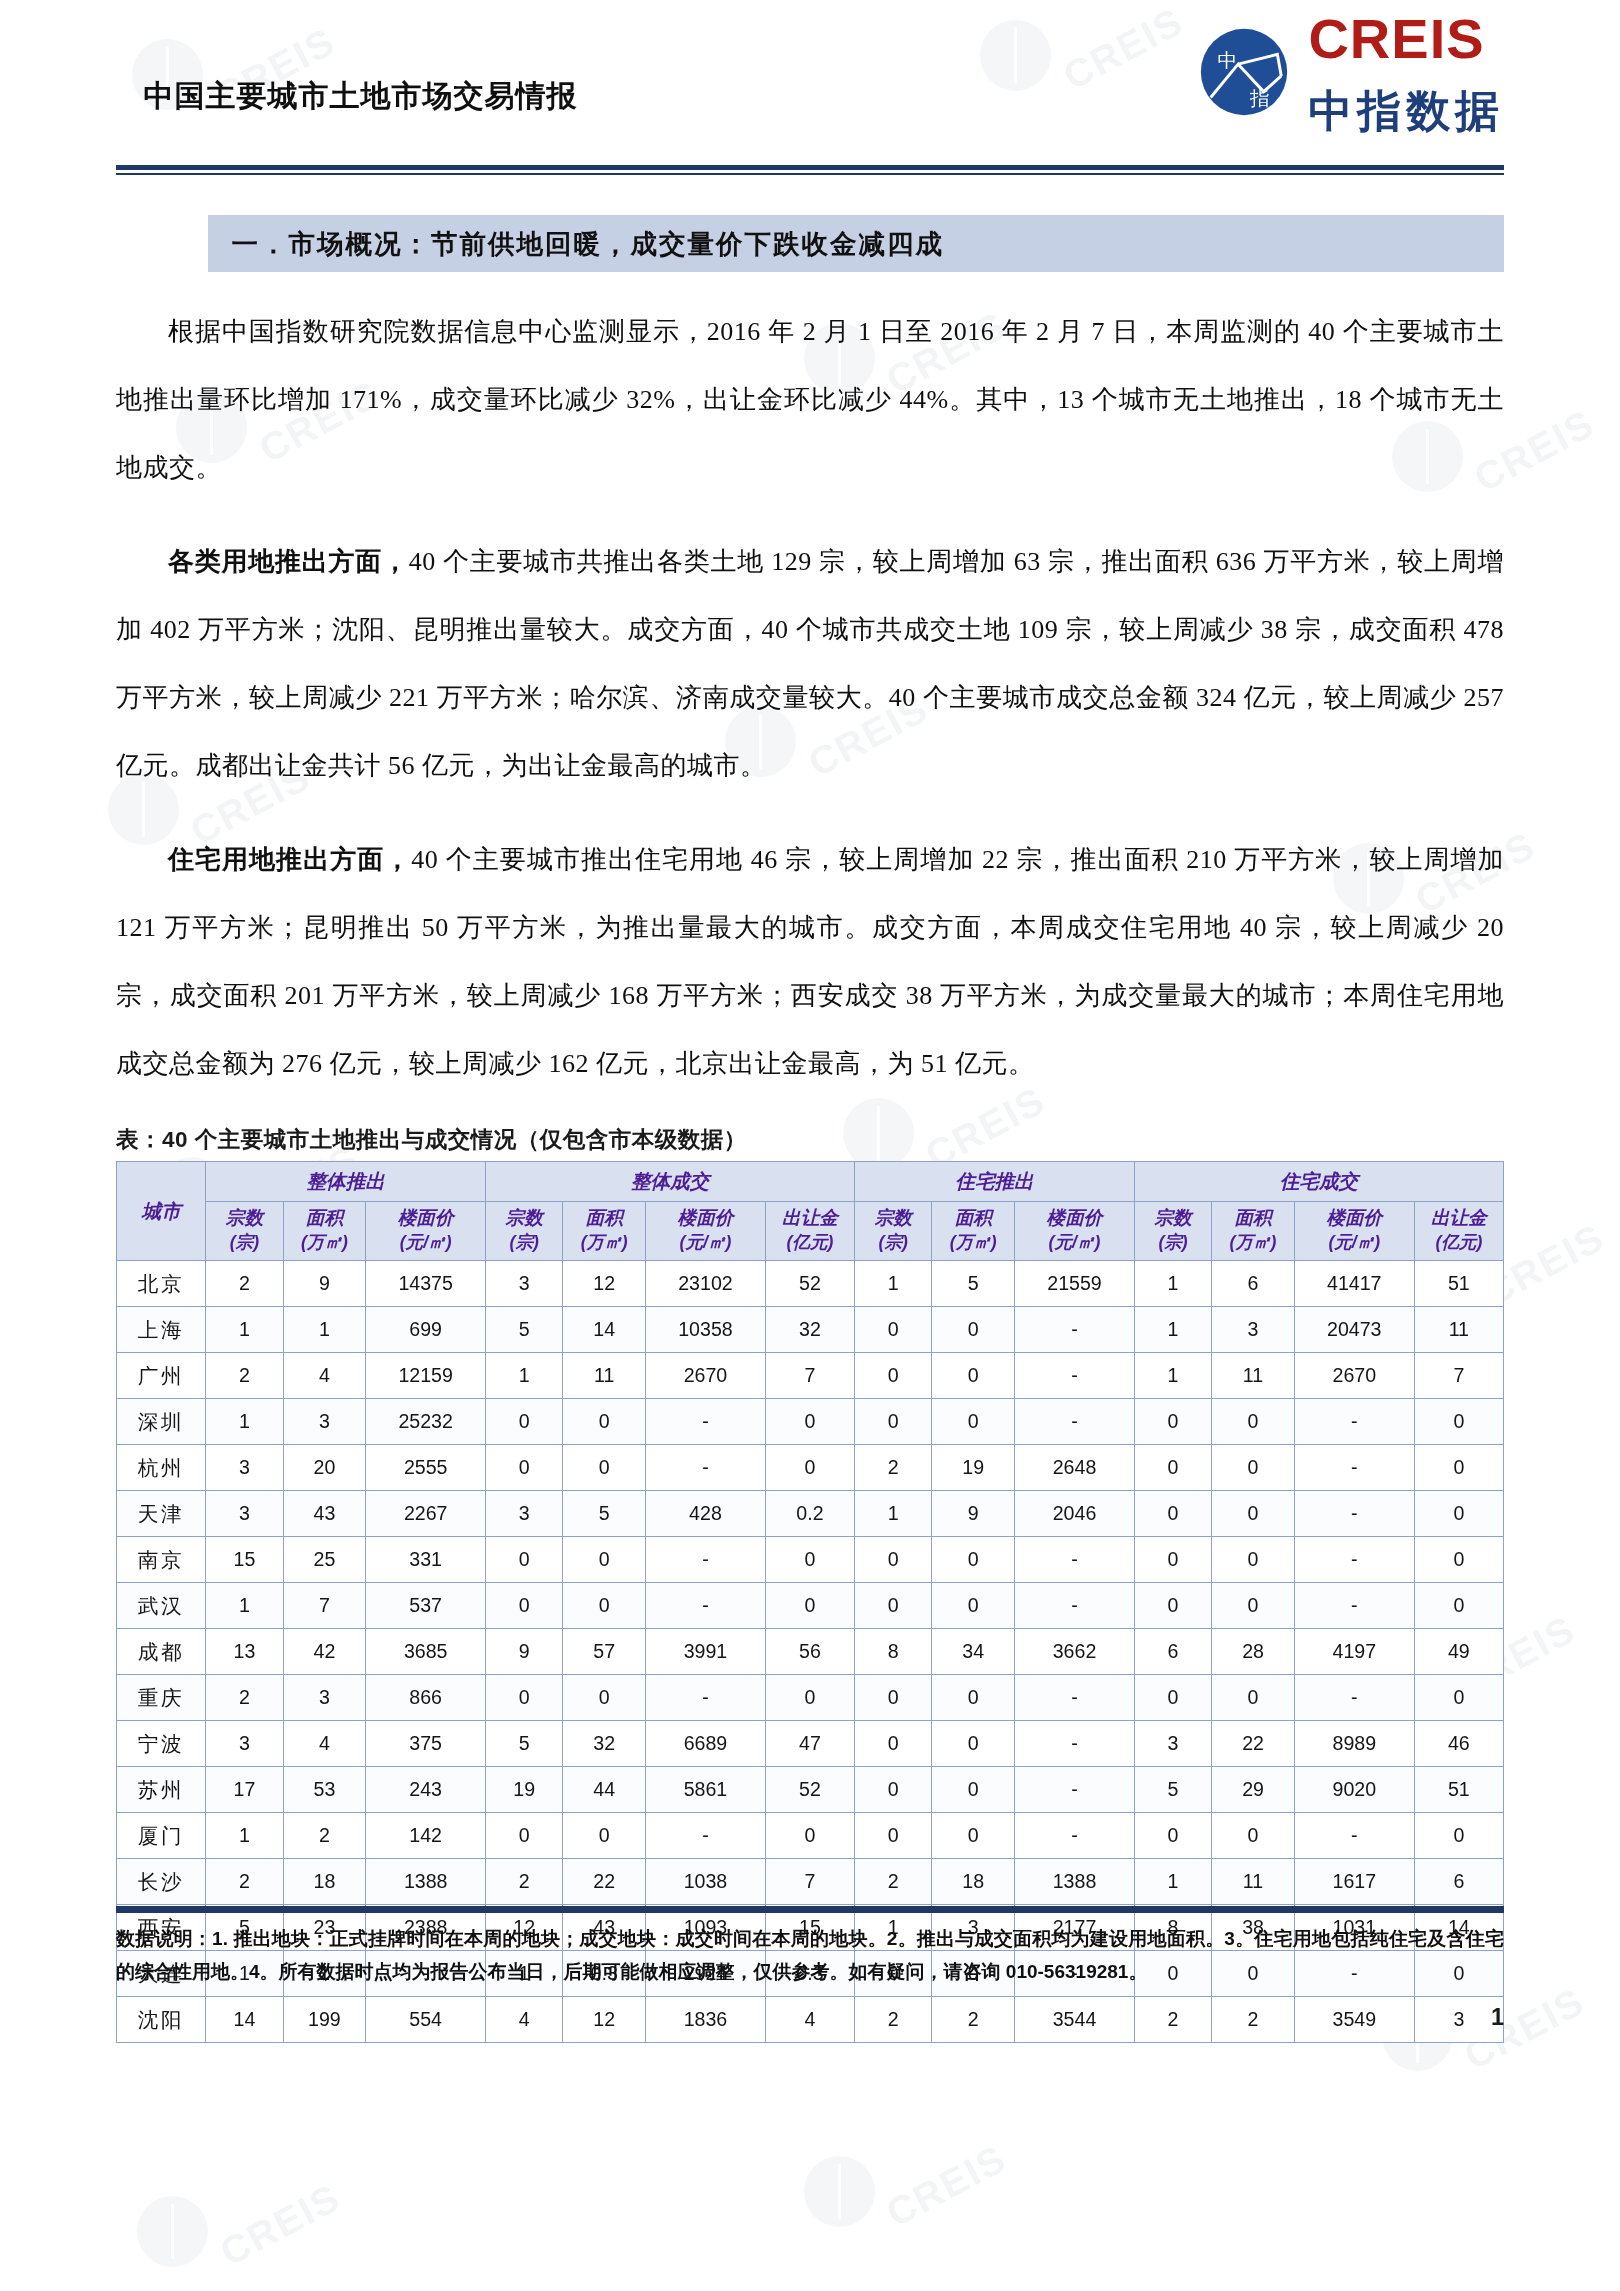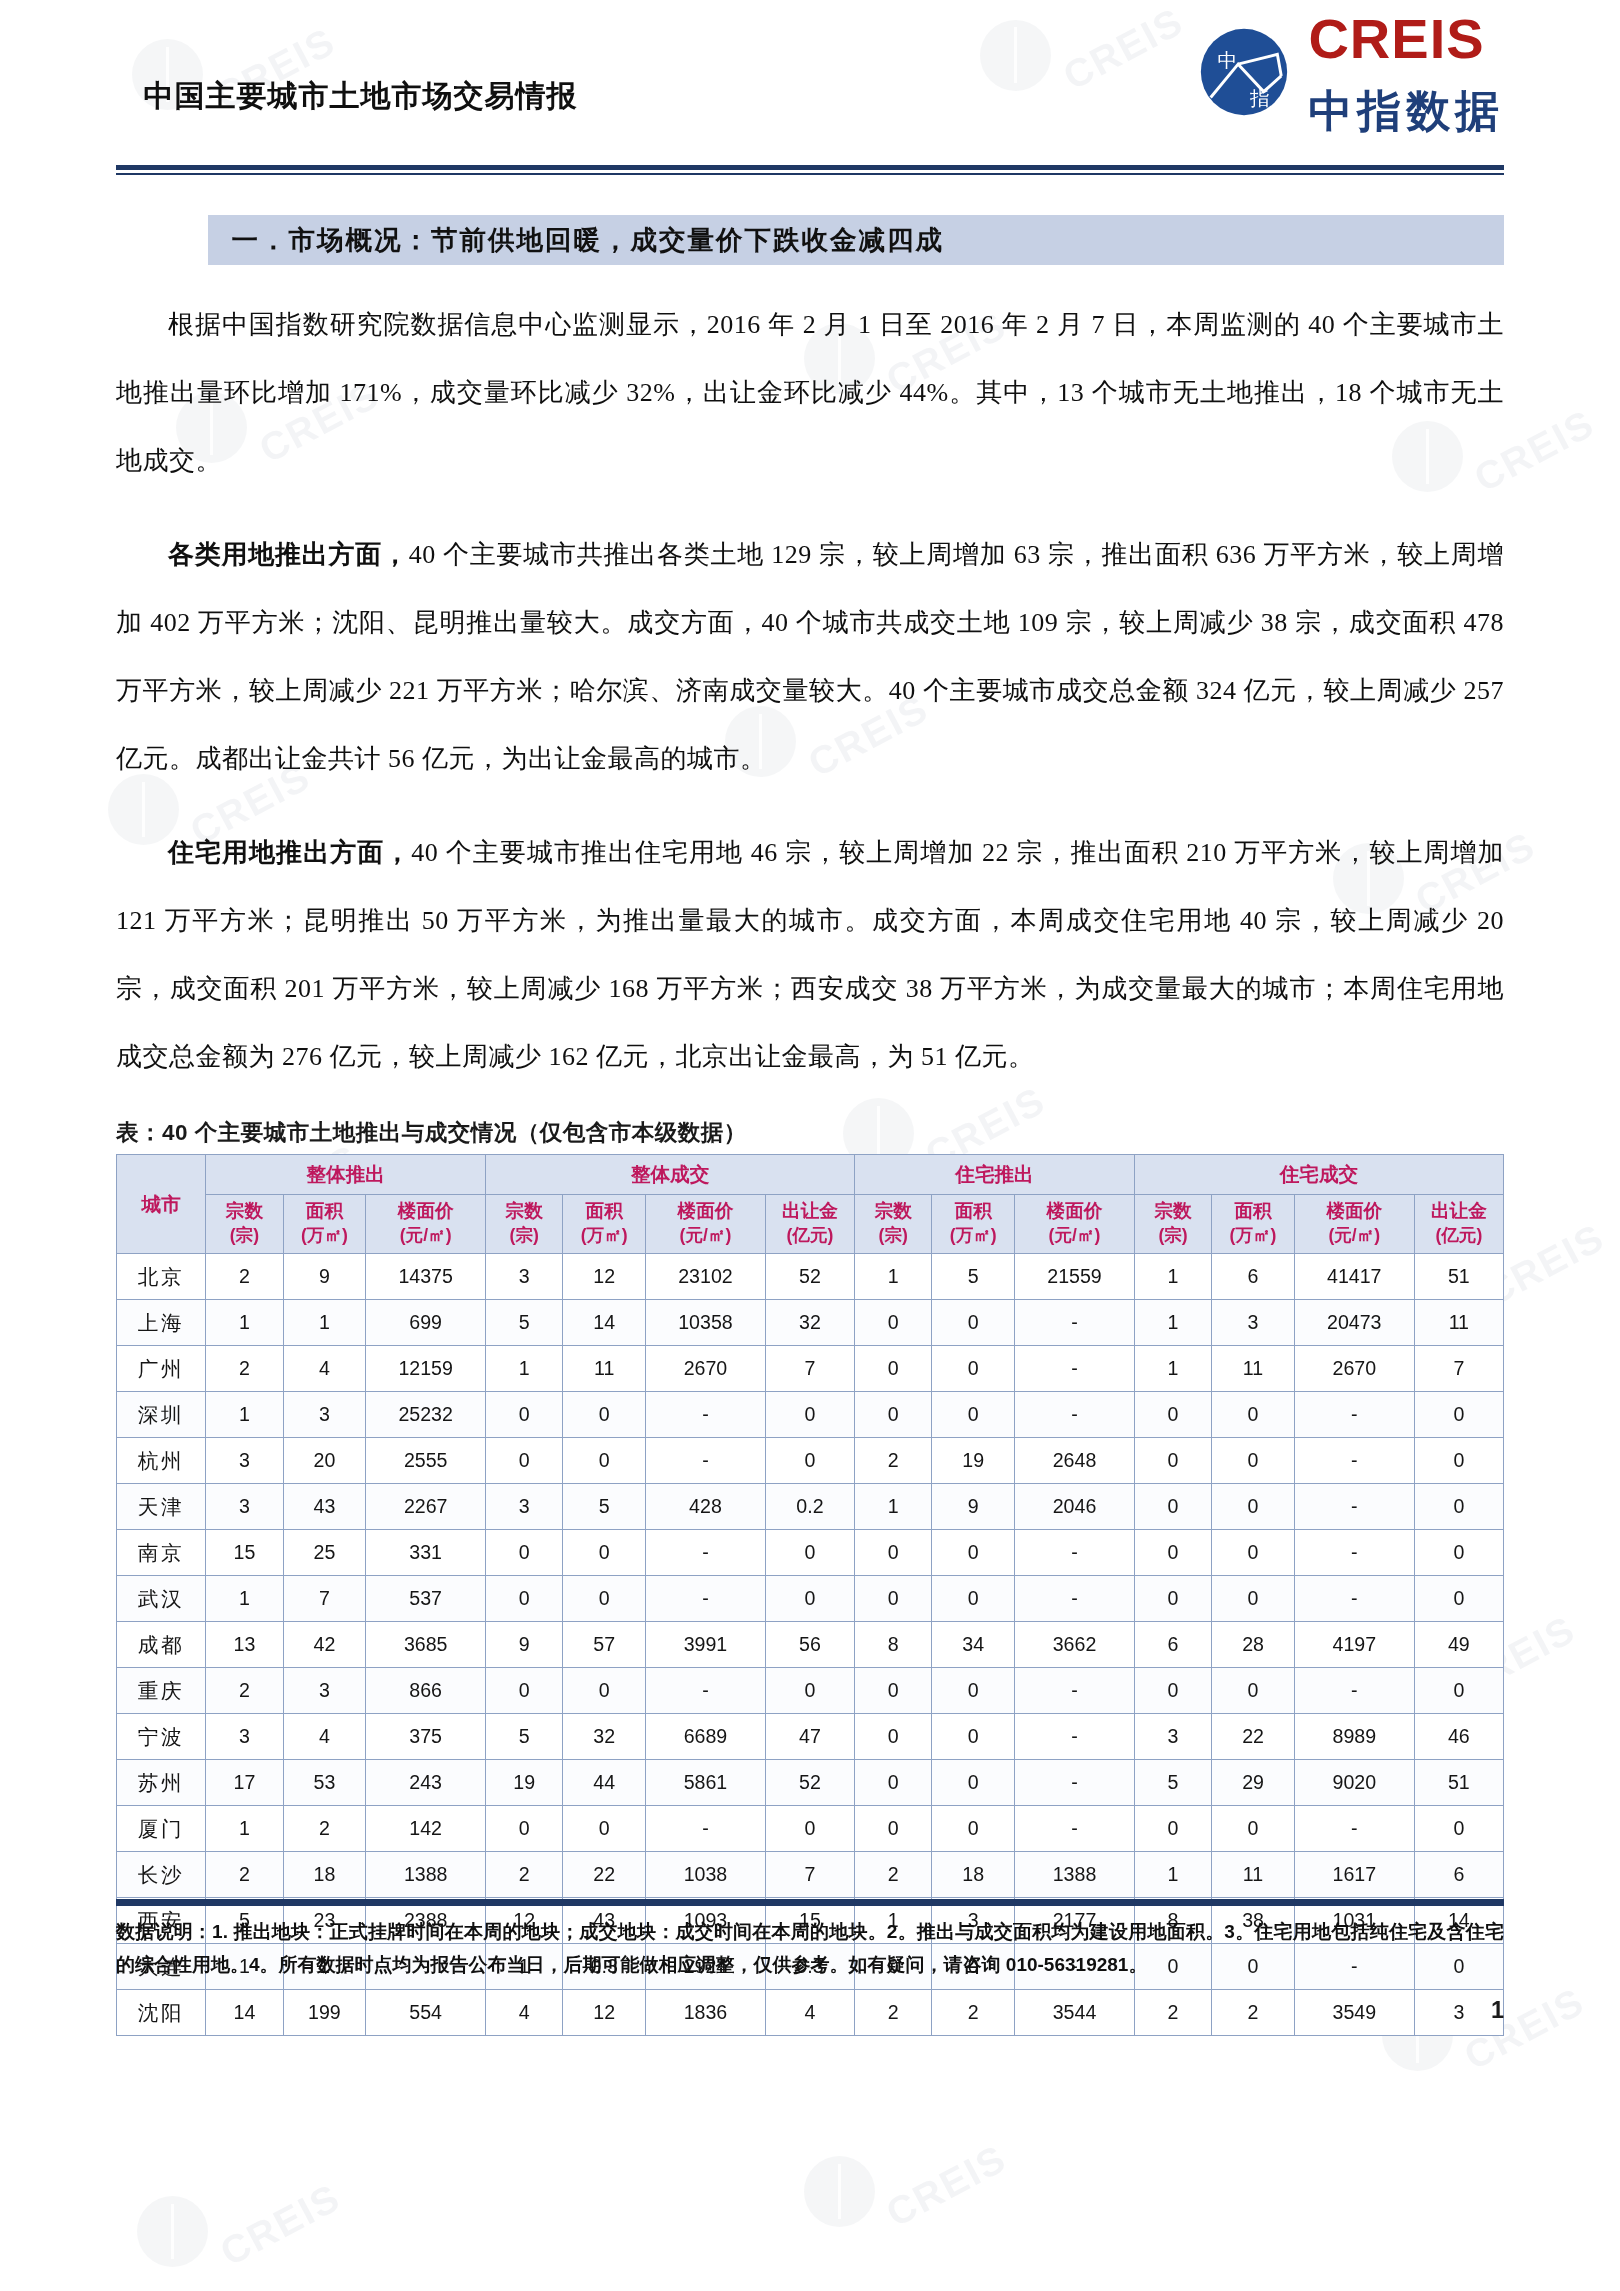--- a/index.html
+++ b/index.html
@@ -112,21 +112,21 @@
     left: 116px; right: 116px;
     top: 173px;
     height: 2px;
     background: #1f3864;
   }
 
   
   .section-band {
     margin: 43px 116px 0 208px;
     background: #c6d0e4;
-    height: 50px;
+    height: 57px;
     display: flex;
     align-items: center;
     padding-left: 23.5px;
     box-sizing: border-box;
   }
   .section-band .t {
     font-family: "Liberation Sans", "DejaVu Sans", sans-serif;
     font-weight: bold;
     font-size: 26.5px;
     letter-spacing: 2px;
@@ -164,22 +164,23 @@
   }
   table.land th, table.land td {
     border: 1px solid #8ea2c4;
     text-align: center;
     vertical-align: middle;
   }
   table.land thead th {
     background: #d9e1f0;
     font-weight: bold;
     font-size: 19.6px;
-    color: #be185d;
+    color: #4c1d95;
     padding: 5.9px 2px;
+    font-style: italic;
   }
   table.land thead th.sub {
     font-size: 18.6px;
     line-height: 24.5px;
     padding: 3.9px 2px 5.9px 2px;
   }
   table.land thead th .u {
     display: block;
     font-weight: bold;
     font-size: 17.6px;

